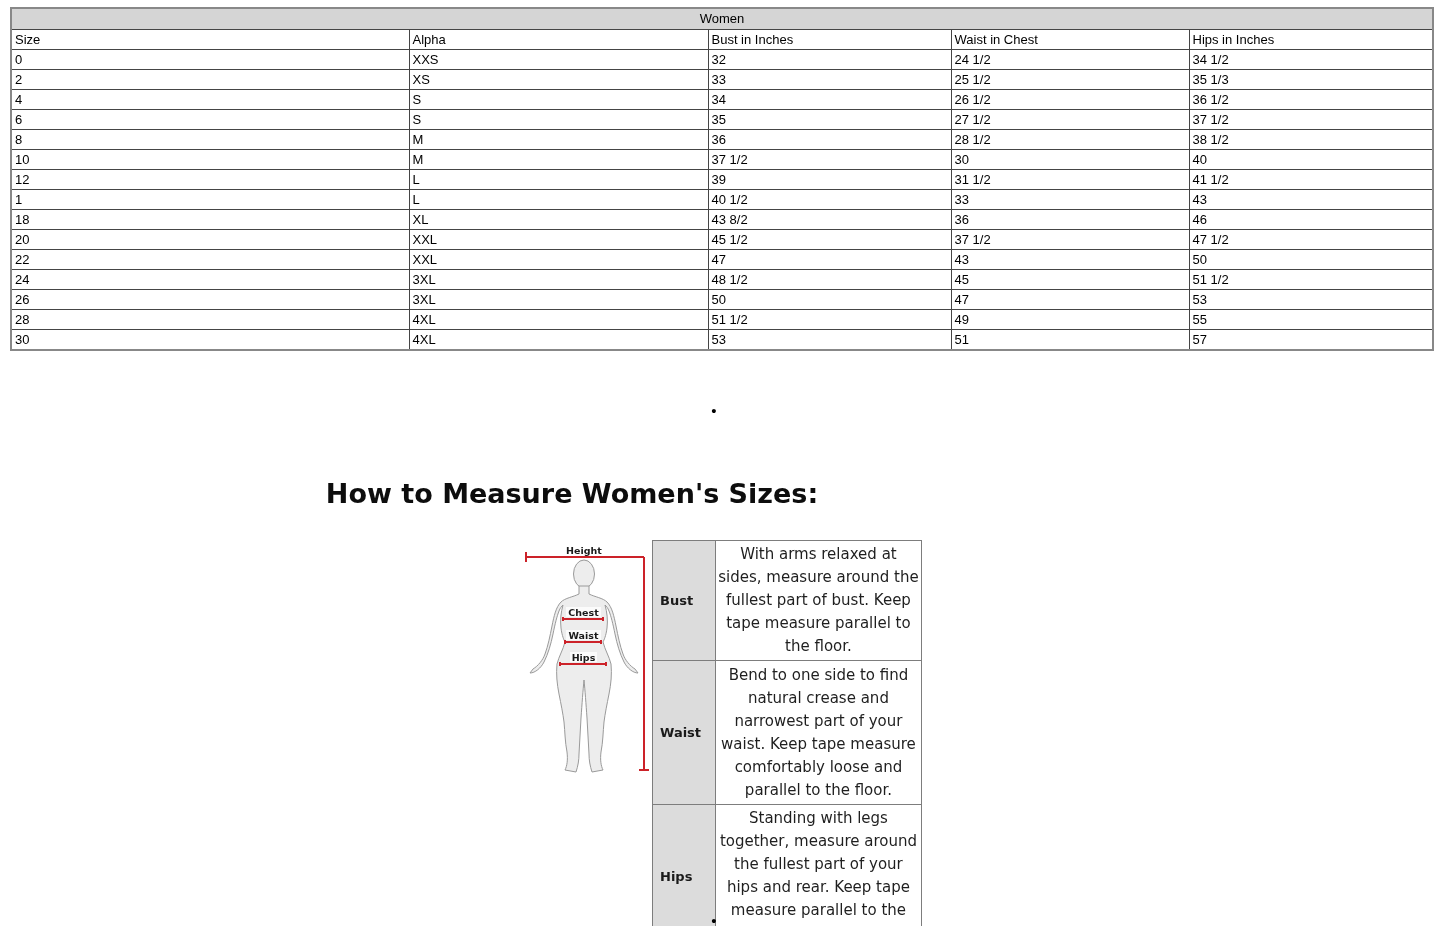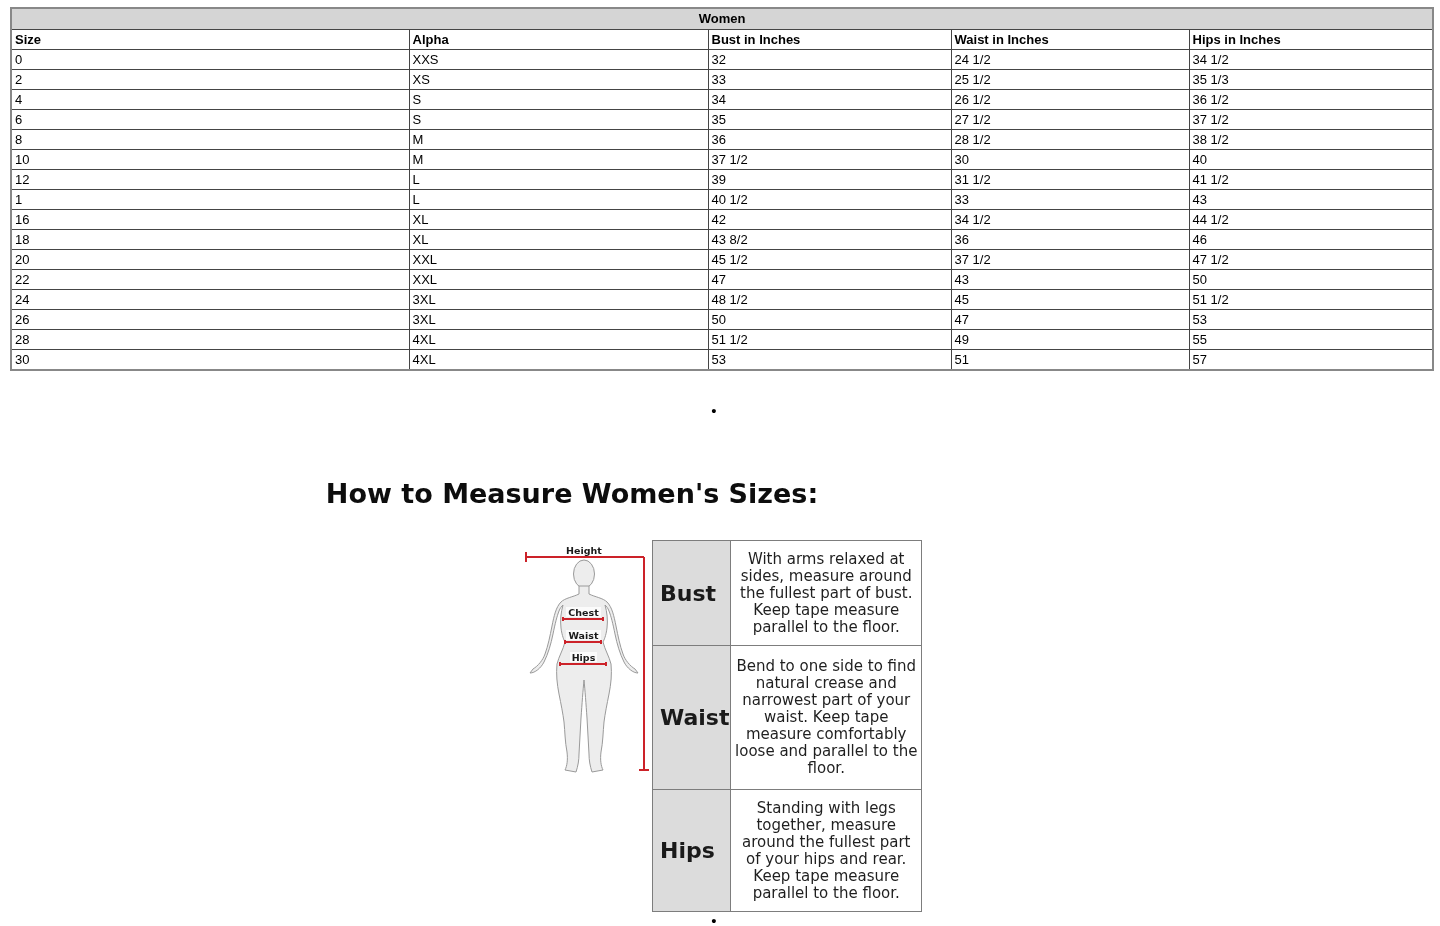--- a/index.html
+++ b/index.html
@@ -25,21 +25,21 @@
   table.size-chart th, table.size-chart td {
     border: 1px solid #454545;
     padding: 1px 3px;
     height: 20px;
     line-height: 17px;
     white-space: nowrap;
     overflow: hidden;
     text-align: left;
     font-weight: normal;
   }
-  table.size-chart th { font-weight: bold; }
+  table.size-chart th { font-weight: normal; }
   table.size-chart th.title-cell {
     background: #d5d5d5;
     text-align: center;
     height: 21px;
   }
 
   
   .bullet {
     position: absolute;
     width: 16px;
@@ -78,30 +78,30 @@
     font-family: "DejaVu Sans", sans-serif;
     border: 1px solid #7d7d7d;
   }
   table.measure-table th, table.measure-table td {
     border: 1px solid #7d7d7d;
     vertical-align: middle;
   }
   table.measure-table th.mlabel {
     width: 63px;
     background: #dcdcdc;
-    font-size: 22px;
+    font-size: 13px;
     font-weight: bold;
     text-align: left;
     padding-left: 7px;
     color: #1a1a1a;
   }
   table.measure-table td.mdesc {
     width: 207px;
     font-size: 15px;
-    line-height: 17px;
+    line-height: 23px;
     text-align: center;
     padding: 2px 2px;
     color: #1f1f1f;
   }
 </style>
 </head>
 <body>
 
 <table class="size-chart">
   <colgroup>
@@ -112,21 +112,21 @@
       <col style="width:244px">
   </colgroup>
   <thead>
     <tr>
       <th class="title-cell" colspan="5">Women</th>
     </tr>
     <tr id="sc-head">
         <th>Size</th>
         <th>Alpha</th>
         <th>Bust in Inches</th>
-        <th>Waist in Inches</th>
+        <th>Waist in Chest</th>
         <th>Hips in Inches</th>
       </tr>
   </thead>
   <tbody id="sc-body">
       <tr>
         <td>0</td>
         <td>XXS</td>
         <td>32</td>
         <td>24 1/2</td>
         <td>34 1/2</td>
@@ -172,27 +172,20 @@
         <td>39</td>
         <td>31 1/2</td>
         <td>41 1/2</td>
       </tr>
       <tr>
         <td>1</td>
         <td>L</td>
         <td>40 1/2</td>
         <td>33</td>
         <td>43</td>
-      </tr>
-      <tr>
-        <td>16</td>
-        <td>XL</td>
-        <td>42</td>
-        <td>34 1/2</td>
-        <td>44 1/2</td>
       </tr>
       <tr>
         <td>18</td>
         <td>XL</td>
         <td>43 8/2</td>
         <td>36</td>
         <td>46</td>
       </tr>
       <tr>
         <td>20</td>

